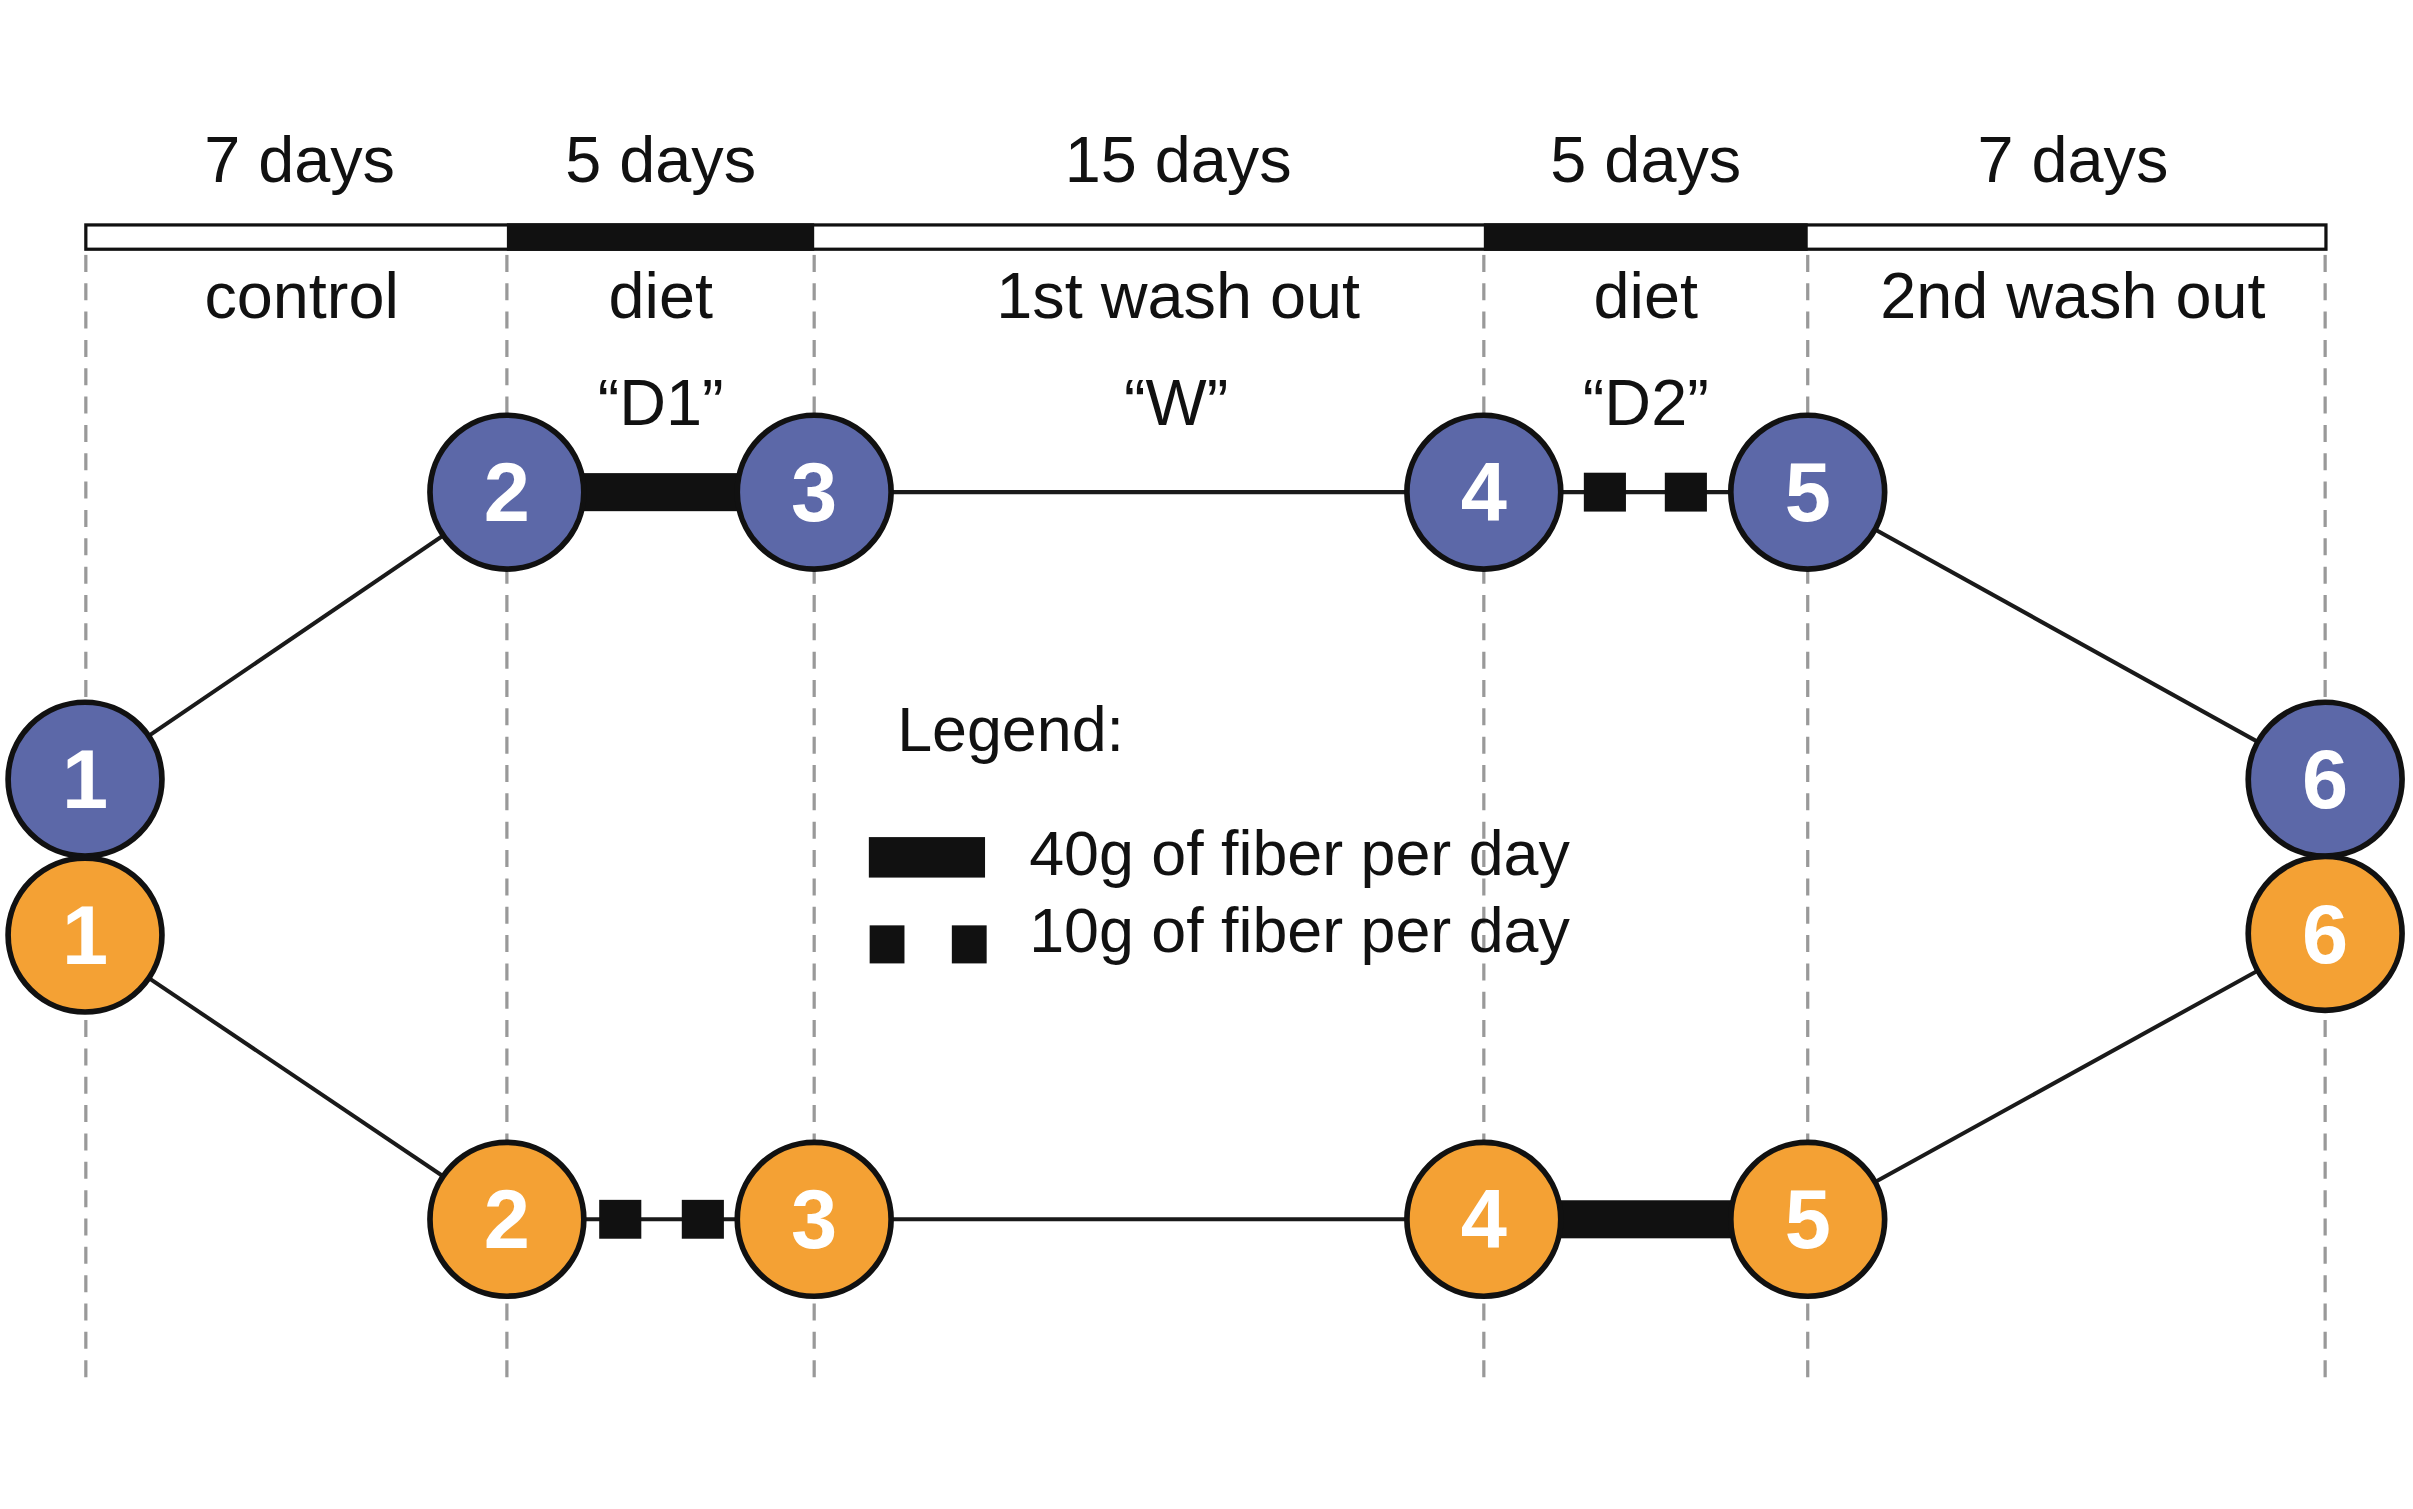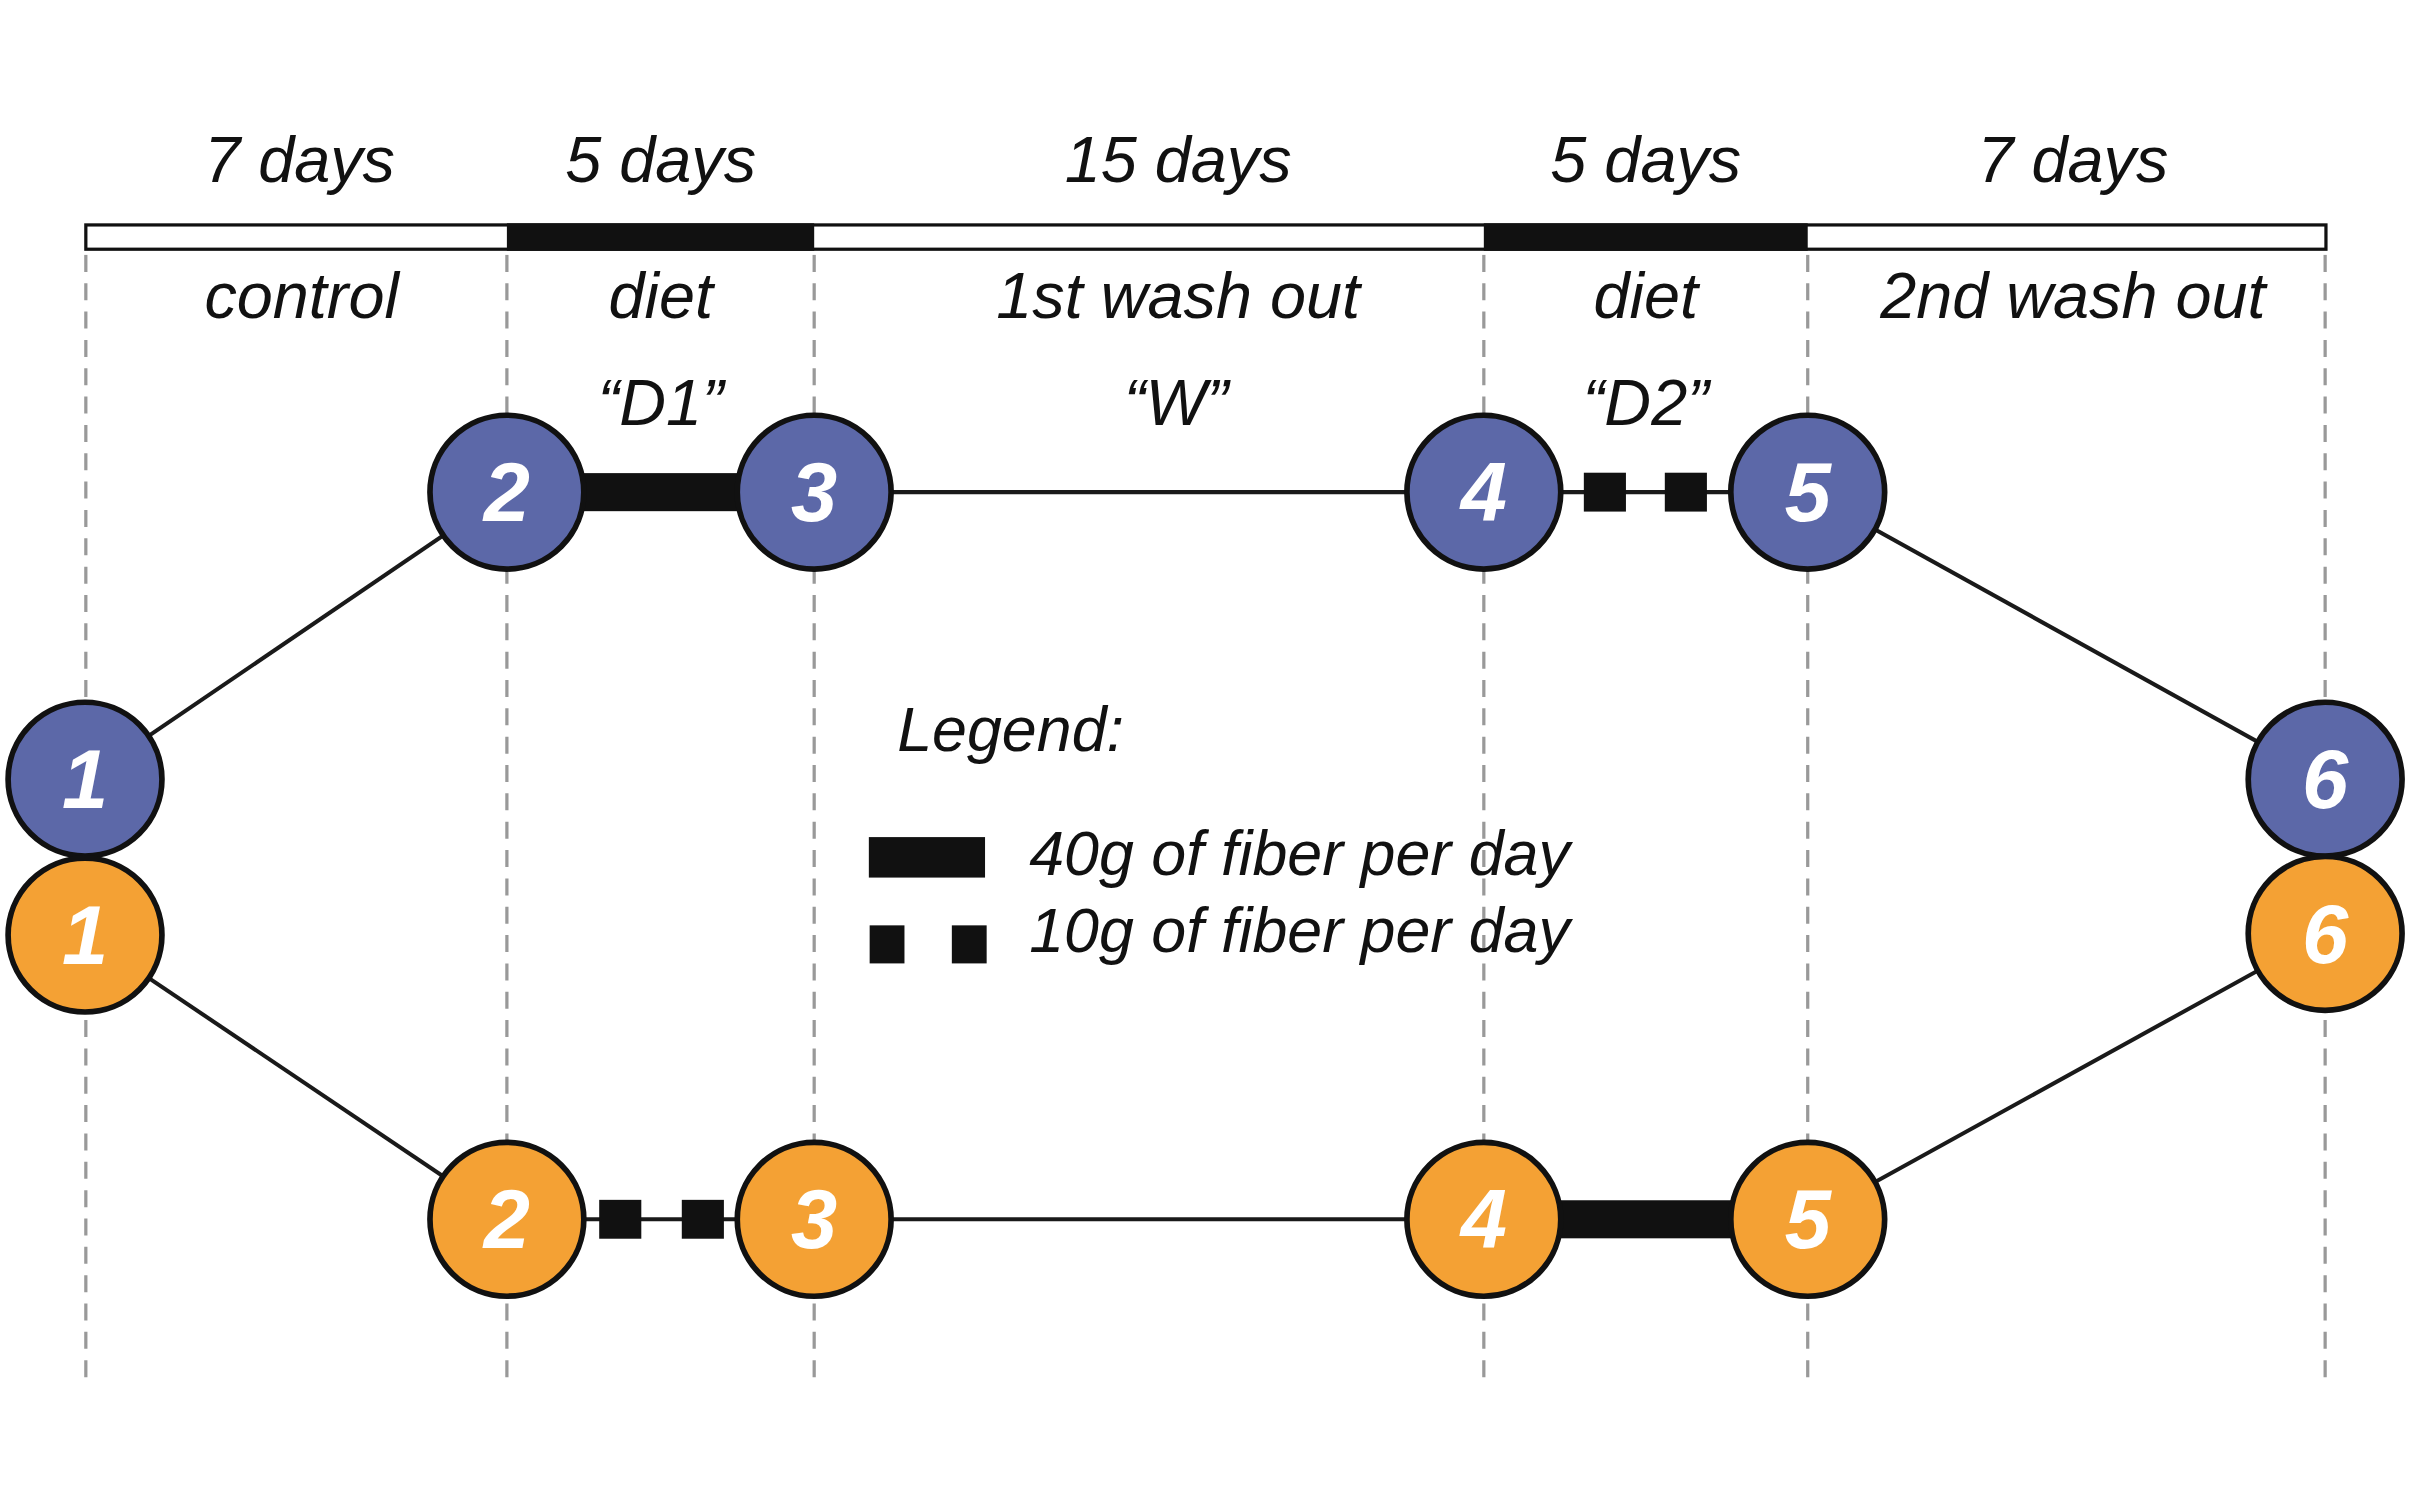--- a/index.html
+++ b/index.html
@@ -1,16 +1,16 @@
 <!DOCTYPE html>
 <html style="font-size:7.7px"><head>
 <meta charset="utf-8">
 <style>
   html, body { margin: 0; padding: 0; background: #ffffff; }
-  .stage { width: 100vw; height: 100vh; font-style: italic; }
+  .stage { width: 100vw; height: 100vh; }
   svg { display: block; width: 100%; height: 100%; background: #ffffff; }
   text { font-family: "Liberation Sans", "DejaVu Sans", sans-serif; fill: #111111; }
   .lbl  { font-size: 160px; text-anchor: middle; }
   .code { font-size: 160px; text-anchor: middle; }
   .num  { font-size: 205px; font-weight: bold; fill: #ffffff; text-anchor: middle; }
   .legend-title { font-size: 155px; text-anchor: start; }
   .legend-lbl   { font-size: 155px; text-anchor: start; }
   .guide { stroke: #999999; stroke-width: 8; stroke-dasharray: 42 28; fill: none; }
   .thin  { stroke: #1a1a1a; stroke-width: 10; fill: none; }
   .thick { fill: #111111; }

